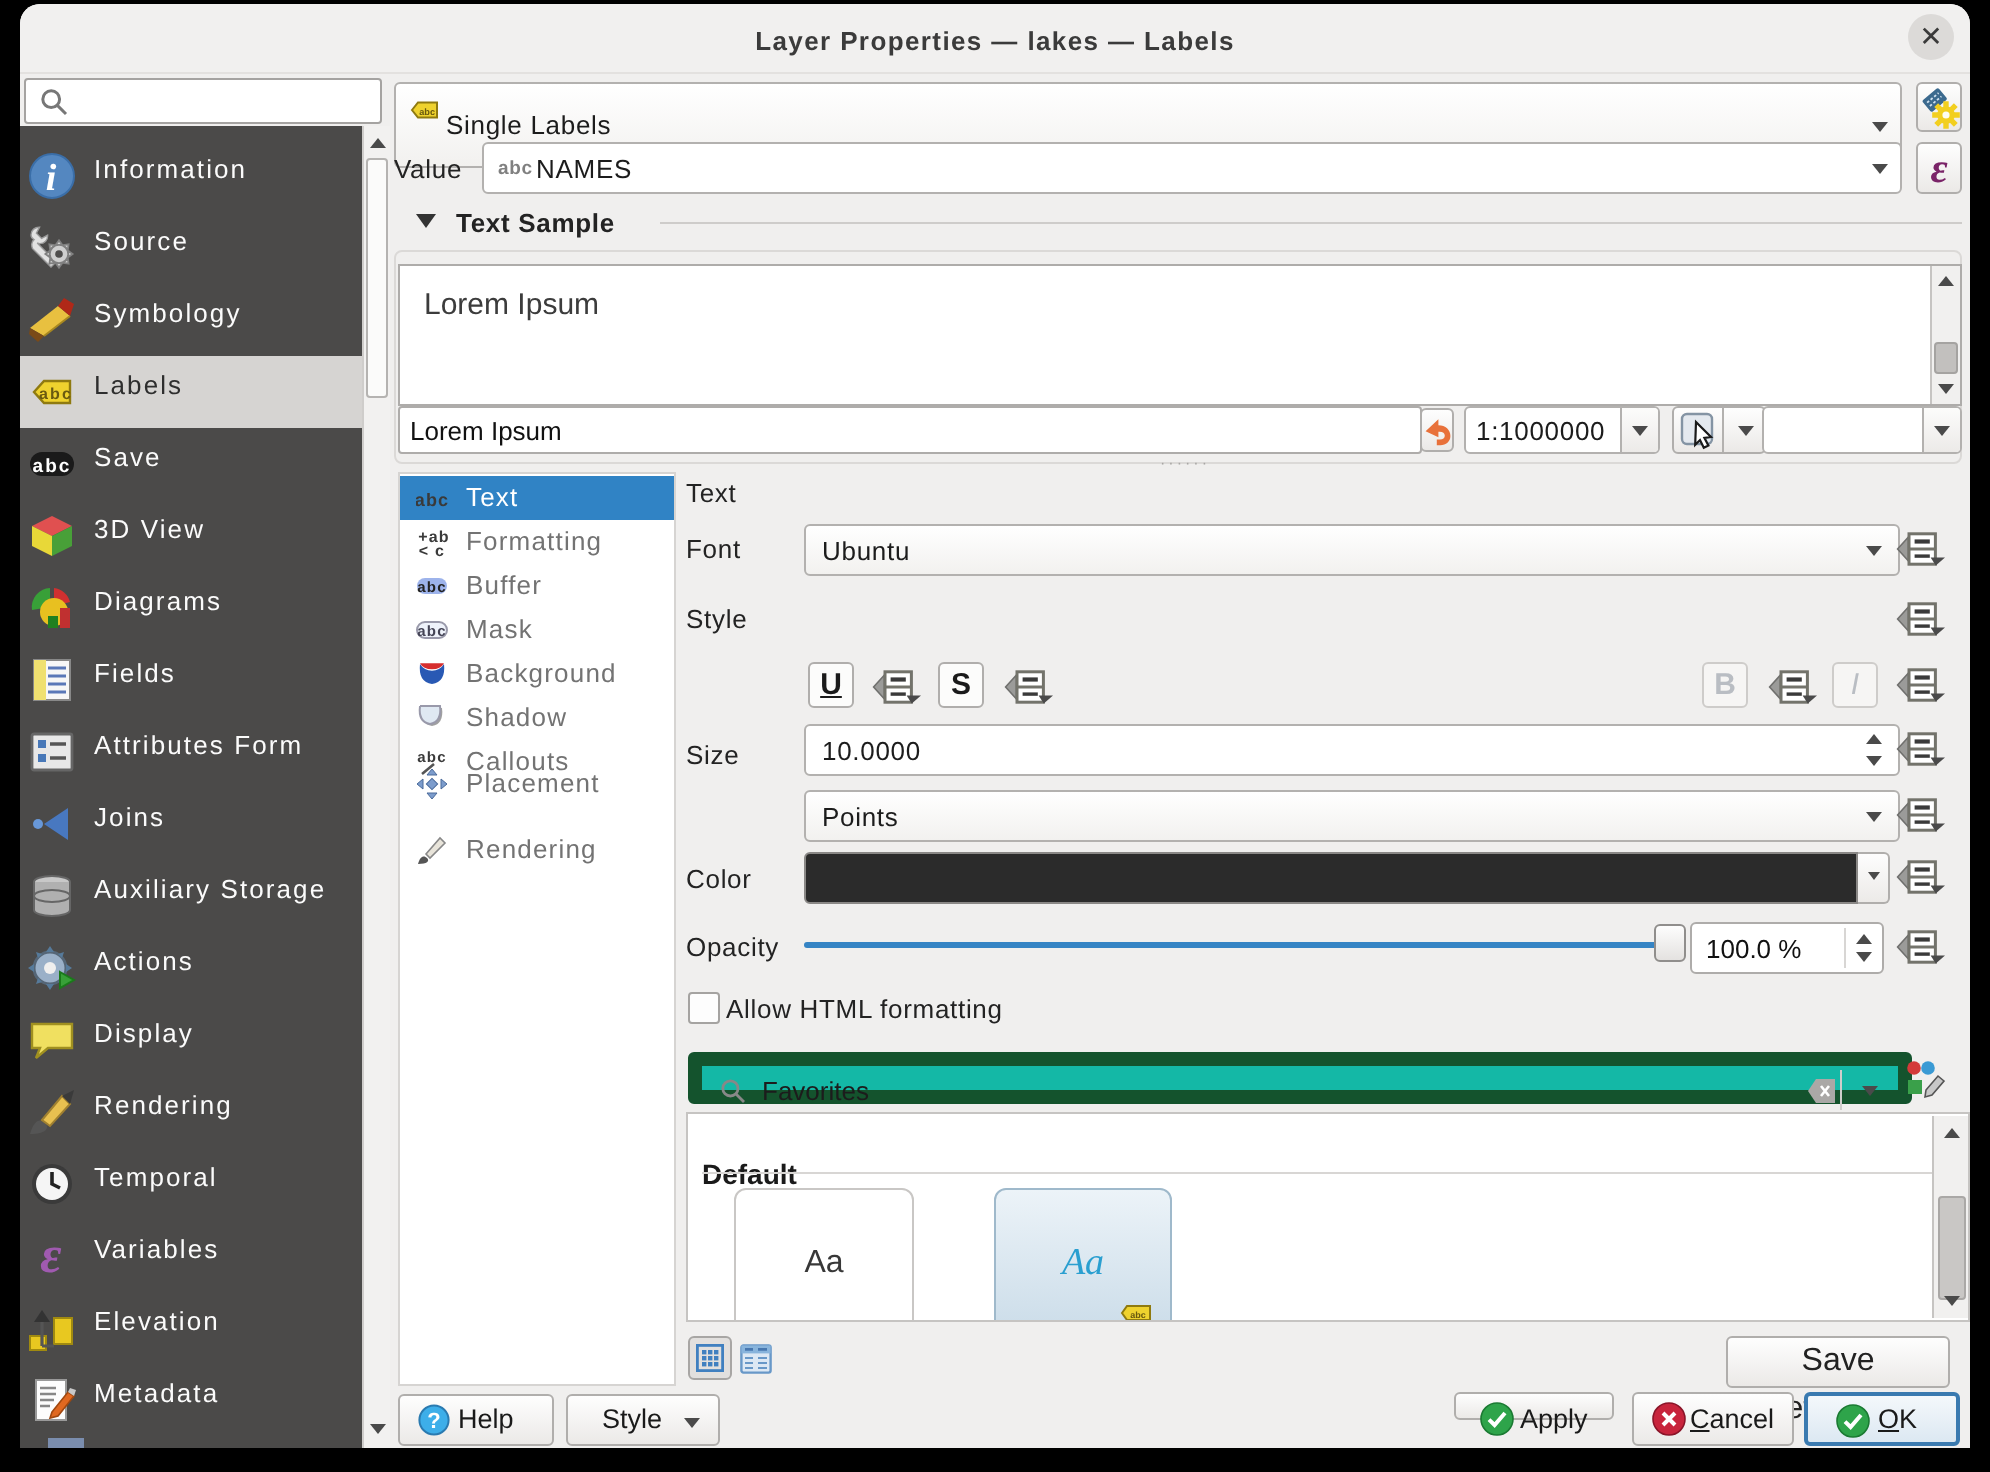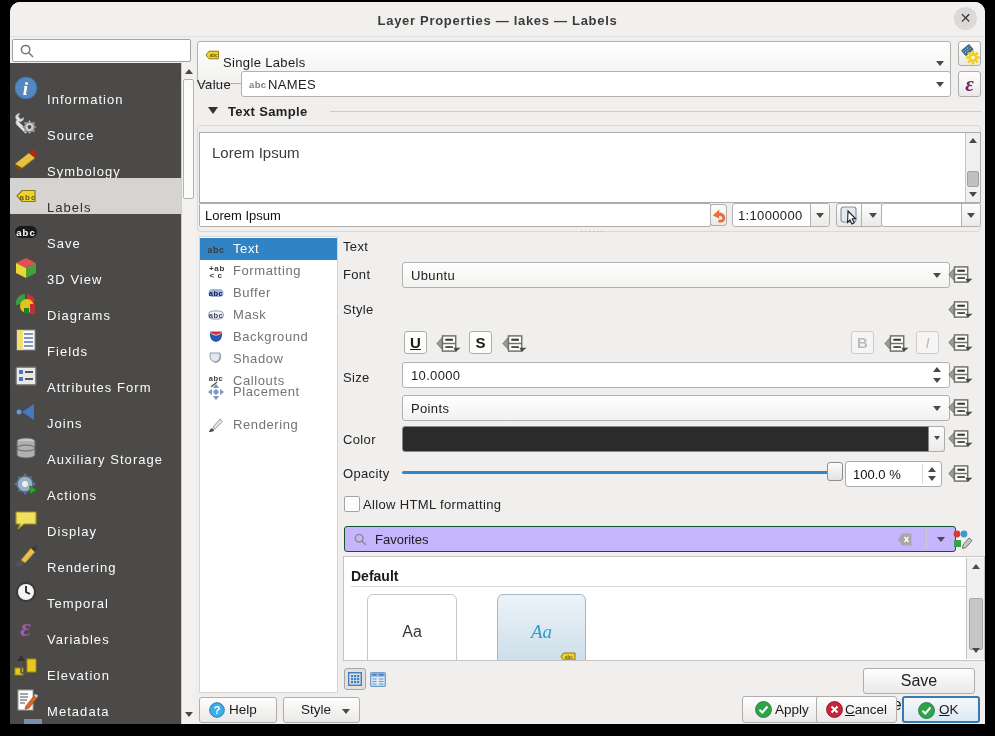--- a/index.html
+++ b/index.html
@@ -18,21 +18,21 @@
   
   .search { position:absolute; left:2px; top:37px; width:179px; height:23px;
     background:#fff; border:1px solid #a5a3a1; border-radius:2px; }
   .sidebar { position:absolute; left:0; top:61px; width:171px; height:661px;
     background:#4b4a49; }
   .sbscroll { position:absolute; left:171px; top:61px; width:14px; height:661px;
     background:#f2f1f0; border-left:1px solid #cfcdcb; }
   .sbitem { position:absolute; left:0; width:171px; height:36px; color:#fbfbfb;
     font-size:13px; letter-spacing:1.05px; }
   .sbitem .ic { position:absolute; left:4px; top:6px; width:24px; height:24px; }
-  .sbitem .lb { position:absolute; left:37px; top:22px; white-space:nowrap; }
+  .sbitem .lb { position:absolute; left:37px; top:7px; white-space:nowrap; }
   .sbitem.sel { background:#d6d4d2; color:#2e2e2e; }
   
   .combo { position:absolute; background:linear-gradient(#ffffff,#f2f1ef);
     border:1px solid #b3b1af; border-radius:3px; }
   .arr { position:absolute; right:6px; top:50%; margin-top:-2px; width:0; height:0;
     border-left:4px solid transparent; border-right:4px solid transparent;
     border-top:5px solid #4a4a4a; }
   .combo .txt { position:absolute; left:8px; top:0; bottom:0; display:flex;
     align-items:center; font-size:13px; color:#1c1c1c; white-space:nowrap; letter-spacing:0.35px; }
   .btn { position:absolute; background:linear-gradient(#fefefe,#ebe9e7);
@@ -459,41 +459,41 @@
   <svg class="abs ddsvg" style="left:938px;top:463px" width="25" height="17" viewBox="0 0 25 17">
       <path d="M6.2 2.5 V14.5 L0.8 8.5 Z" fill="#9b9b99" stroke="#70706e" stroke-width="0.8"></path>
       <rect x="6.5" y="0.9" width="13.2" height="15.2" fill="#fff" stroke="#73736b" stroke-width="1.5"></rect>
       <path d="M6.5 8.5 h13.2" stroke="#73736b" stroke-width="1.5"></path>
       <rect x="9.3" y="3.7" width="7.6" height="2.1" fill="#3a3a3a"></rect>
       <rect x="9.3" y="11.2" width="7.6" height="1.7" fill="#3a3a3a"></rect>
       <path d="M17.3 12.8 h7.2 l-4.6 3.9 z" fill="#4a4a4a"></path>
     </svg>
   <div class="abs" style="left:334px;top:494px;width:16px;height:16px;background:#fdfdfd;border:1px solid #a5a3a1;border-radius:2px"></div>
   <div class="lbl" style="left:353px;top:495px">Allow HTML formatting</div>
-  <div class="abs" style="left:334px;top:524px;width:612px;height:26px;background:#c4b5fd;border:1px solid #14532d;border-radius:3px">
+  <div class="abs" style="left:334px;top:524px;width:612px;height:26px;background:#14b8a6;border:7px solid #14532d;border-radius:3px">
       <svg class="abs" style="left:9px;top:6px" width="13" height="13" viewBox="0 0 13 13">
         <circle cx="5.2" cy="5.2" r="3.8" fill="none" stroke="#888" stroke-width="1.4"></circle>
         <path d="M8 8 L12 12" stroke="#888" stroke-width="1.4"></path>
       </svg>
       <div class="abs" style="left:30px;top:5px;font-size:13px;color:#1c1c1c">Favorites</div>
       <svg class="abs" style="left:553px;top:6px" width="14" height="13" viewBox="0 0 14 13">
         <path d="M4 0.5 H13.5 V12.5 H4 L0 6.5 Z" fill="#aaa8a6"></path>
         <path d="M6.5 4 L10.5 9 M10.5 4 L6.5 9" stroke="#fff" stroke-width="1.3"></path>
       </svg>
       <div class="abs" style="right:28px;top:2px;width:1px;height:20px;background:#cfcdcb"></div>
       <div class="abs" style="right:10px;top:10px;width:0;height:0;border-left:4px solid transparent;border-right:4px solid transparent;border-top:5px solid #4a4a4a"></div>
     </div>
   <svg class="abs" style="left:941px;top:527px" width="22" height="22" viewBox="0 0 22 22">
       <circle cx="6" cy="5" r="3.4" fill="#d43a3a"></circle>
       <circle cx="13" cy="5" r="3.4" fill="#3a9ad4"></circle>
       <rect x="3" y="11" width="7" height="7" fill="#3aa04a"></rect>
       <path d="M12 16 L18 9 L21 11.5 L15 18.5 L11.5 19.5 Z" fill="#c8c8c8" stroke="#555" stroke-width="0.8"></path>
     </svg>
   <div class="abs" style="left:333px;top:554px;width:642px;height:105px;background:#fff;border:1px solid #c6c4c2;overflow:hidden">
-      <div class="abs" style="left:7px;top:11px;font-size:14px;font-weight:bold;color:#1a1a1a">Default</div>
+      <div class="abs" style="left:7px;top:22px;font-size:14px;font-weight:bold;color:#1a1a1a">Default</div>
       <div class="abs" style="left:7px;top:29px;width:615px;height:1px;background:#d8d6d4"></div>
       <div class="abs" style="left:23px;top:37px;width:90px;height:78px;background:#fff;border:1px solid #c9c7c5;border-radius:6px">
         <div class="abs" style="left:0;top:28px;width:88px;text-align:center;font-size:16px;color:#383838">Aa</div>
       </div>
       <div class="abs" style="left:153px;top:37px;width:89px;height:78px;background:linear-gradient(#ecf3f8,#c9dbe8);border:1px solid #9fb9cb;border-radius:6px">
         <div class="abs" style="left:0;top:26px;width:87px;text-align:center;font-size:19px;color:#2a9fd0;font-family:'Liberation Serif';font-style:italic">Aa</div>
         <svg class="abs" style="left:62px;top:57px" width="16" height="9" viewBox="0 0 16 9">
           <path d="M1 4.5 L3.5 1 H15 V8 H3.5 Z" fill="#efd22e" stroke="#8f7a10"></path>
           <text x="9" y="6.8" font-size="4.5" font-weight="bold" fill="#6a5a10" text-anchor="middle">abc</text>
         </svg>
@@ -533,21 +533,21 @@
       <svg class="abs" style="left:9px;top:4px" width="16" height="16" viewBox="0 0 16 16">
         <circle cx="8" cy="8" r="7.3" fill="#3daee9" stroke="#2a7ab0" stroke-width="1"></circle>
         <text x="8" y="12" font-size="11" font-weight="bold" fill="#fff" text-anchor="middle">?</text>
       </svg>
       <div class="abs" style="left:29px;top:4px;font-size:13.5px;color:#1a1a1a">Help</div>
     </div>
   <div class="btn" style="left:273px;top:695px;width:77px;height:26px">
       <div class="abs" style="left:17px;top:4px;font-size:13.5px;color:#1a1a1a">Style</div>
       <div class="abs" style="right:9px;top:11px;width:0;height:0;border-left:4px solid transparent;border-right:4px solid transparent;border-top:5px solid #4a4a4a"></div>
     </div>
-  <div class="btn" style="left:732px;top:694px;width:80px;height:27px">
+  <div class="btn" style="left:717px;top:694px;width:80px;height:14px">
       <svg class="abs" style="left:12px;top:4px" width="17" height="17" viewBox="0 0 17 17">
         <circle cx="8.5" cy="8.5" r="8" fill="#2ea44a" stroke="#1a7a32" stroke-width="0.8"></circle>
         <path d="M4.5 8.8 L7.3 11.5 L12.5 5.5" fill="none" stroke="#fff" stroke-width="2"></path>
       </svg>
       <div class="abs" style="left:32px;top:5px;font-size:13.5px;color:#1a1a1a">Apply</div>
     </div>
   <div class="btn" style="left:806px;top:694px;width:81px;height:27px">
       <svg class="abs" style="left:9px;top:4px" width="17" height="17" viewBox="0 0 17 17">
         <circle cx="8.5" cy="8.5" r="8" fill="#c8243c" stroke="#8a1428" stroke-width="0.8"></circle>
         <path d="M5.5 5.5 L11.5 11.5 M11.5 5.5 L5.5 11.5" stroke="#fff" stroke-width="2"></path>

